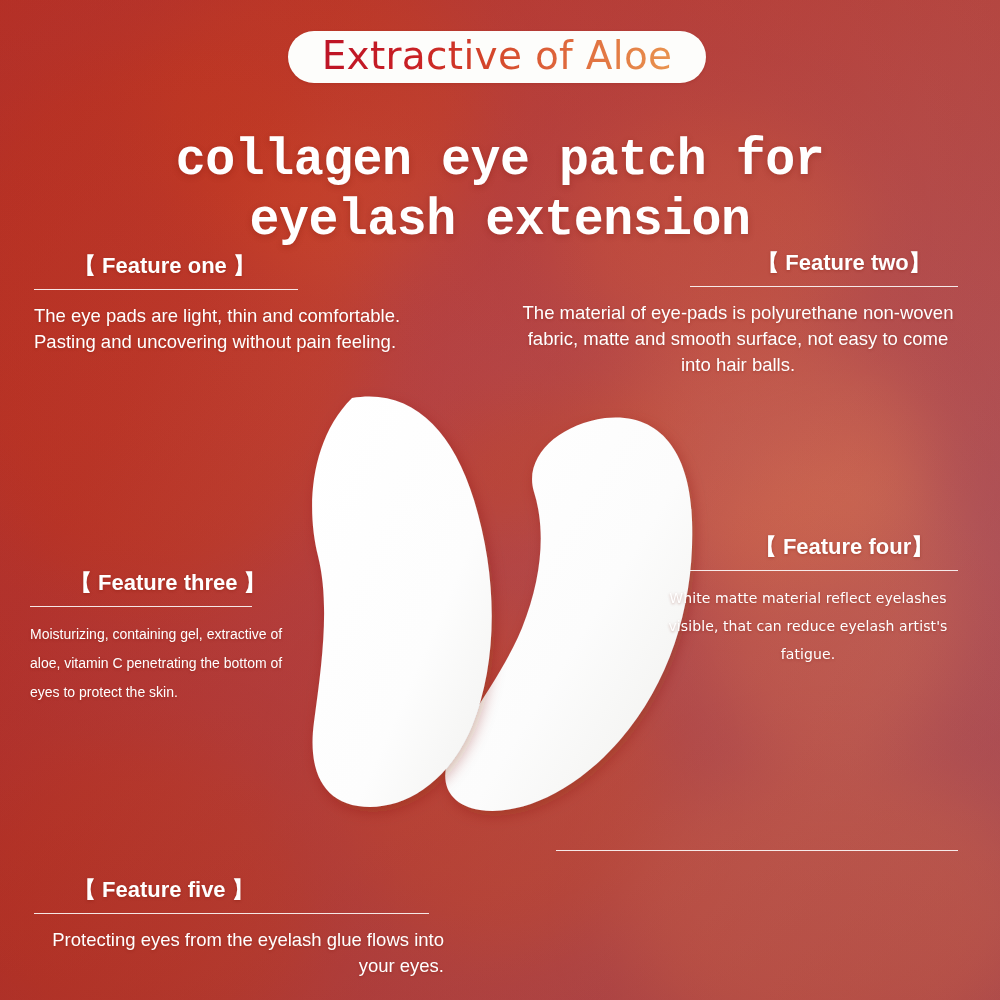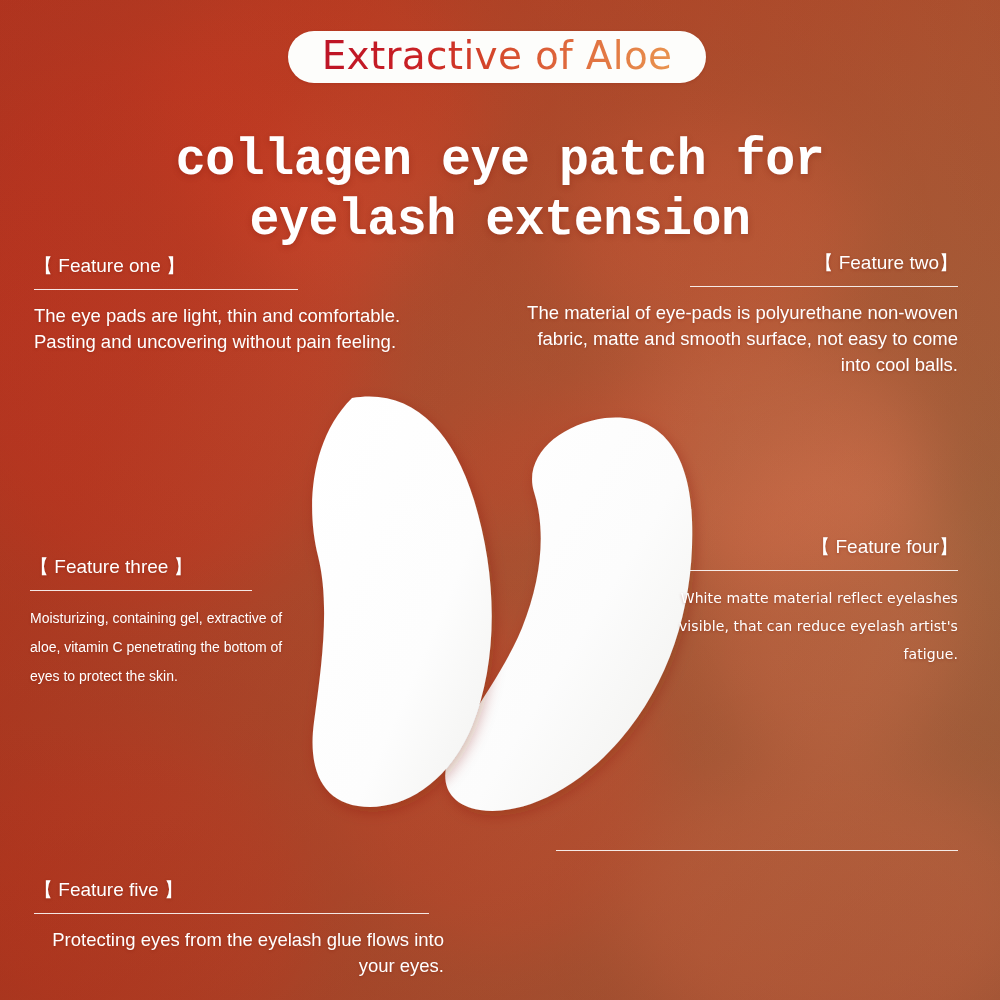--- a/index.html
+++ b/index.html
@@ -3,21 +3,21 @@
 <meta charset="utf-8">
 <style>
   html,body{margin:0;padding:0;}
   body{
     width:1000px;height:1000px;overflow:hidden;
     font-family:"Liberation Sans", sans-serif;
     background:#c33418;
   }
   #poster{
     position:relative;width:1000px;height:1000px;overflow:hidden;
-    background:#14532d;
+    background:#4c1d95;
   }
 
   
   .bg-photo{position:absolute;inset:0;overflow:hidden;}
   .bg-photo .blob{position:absolute;border-radius:50%;filter:blur(34px);}
   
   .bg-photo .b1{left:-60px;top:40px;width:430px;height:560px;background:rgba(150,22,12,.55);}
   .bg-photo .b2{left:150px;top:-40px;width:330px;height:300px;background:rgba(186,58,30,.5);}
   
   .bg-photo .b3{left:600px;top:330px;width:330px;height:250px;background:rgba(238,172,140,.40);}
@@ -79,45 +79,46 @@
     color:#ffffff;font-weight:bold;
     font-size:52px;line-height:60px;letter-spacing:-.5px;
     text-shadow:0 2px 6px rgba(120,24,10,.30);
     font-family:Liberation Mono, monospace;
   }
   .headline .l{display:block;transform:scaleX(.96);}
 
   
   .feature{position:absolute;}
   .f-head{
-    color:#fff;font-weight:normal;font-size:19px;line-height:26px;
+    color:#fff;font-weight:bold;font-size:22px;line-height:26px;
     white-space:nowrap;
     text-shadow:0 1px 3px rgba(120,24,10,.35);
+    margin-left:40px;
   }
   .f-rule{
     height:0;border-top:1.6px solid rgba(255,255,255,.88);
     margin-top:10px;margin-bottom:13px;
   }
   .f-body{
     color:#fff;font-size:18.5px;line-height:26px;
     text-shadow:0 1px 3px rgba(120,24,10,.30);
   }
   .f-body.alt{
     font-family:"DejaVu Sans", sans-serif;
     font-size:14px;line-height:28px;letter-spacing:.1px;
   }
   .f-body.tight{font-size:14px;line-height:29px;}
 
-  .align-r{text-align:right;}
+  .align-r{text-align:center;}
   .align-l{text-align:left;}
 
   
   #feature-one  {left:34px;  top:253px; width:270px;}
   #feature-two  {left:690px; top:250px; width:268px;}
-  #feature-three{left:30px;  top:554px; width:258px;}
+  #feature-three{left:30px;  top:570px; width:258px;}
   #feature-four {left:690px; top:534px; width:268px;}
   #feature-five {left:34px;  top:877px; width:398px;}
   #feature-six  {left:556px; top:840px; width:402px;}
 
   
   #feature-one  .f-rule{width:264px;}
   #feature-three .f-rule{width:222px;}
   #feature-five .f-rule{width:395px;}
   #feature-two  .f-rule{width:268px;margin-left:auto;}
   #feature-four .f-rule{width:268px;margin-left:auto;}
@@ -206,21 +207,21 @@
 
     <div class="feature align-l" id="feature-one">
       <div class="f-head">【 Feature one 】</div>
       <div class="f-rule"></div>
       <div class="f-body">The eye pads are light, thin and comfortable. Pasting and uncovering without pain feeling.</div>
     </div>
 
     <div class="feature align-r" id="feature-two">
       <div class="f-head">【 Feature two】</div>
       <div class="f-rule"></div>
-      <div class="f-body">The material of eye-pads is polyurethane non-woven fabric, matte and smooth surface, not easy to come into cool balls.</div>
+      <div class="f-body">The material of eye-pads is polyurethane non-woven fabric, matte and smooth surface, not easy to come into hair balls.</div>
     </div>
 
     <div class="feature align-l" id="feature-three">
       <div class="f-head">【 Feature three 】</div>
       <div class="f-rule"></div>
       <div class="f-body tight">Moisturizing, containing gel, extractive of aloe, vitamin C penetrating the bottom of eyes to protect the skin.</div>
     </div>
 
     <div class="feature align-r" id="feature-four">
       <div class="f-head">【 Feature four】</div>

